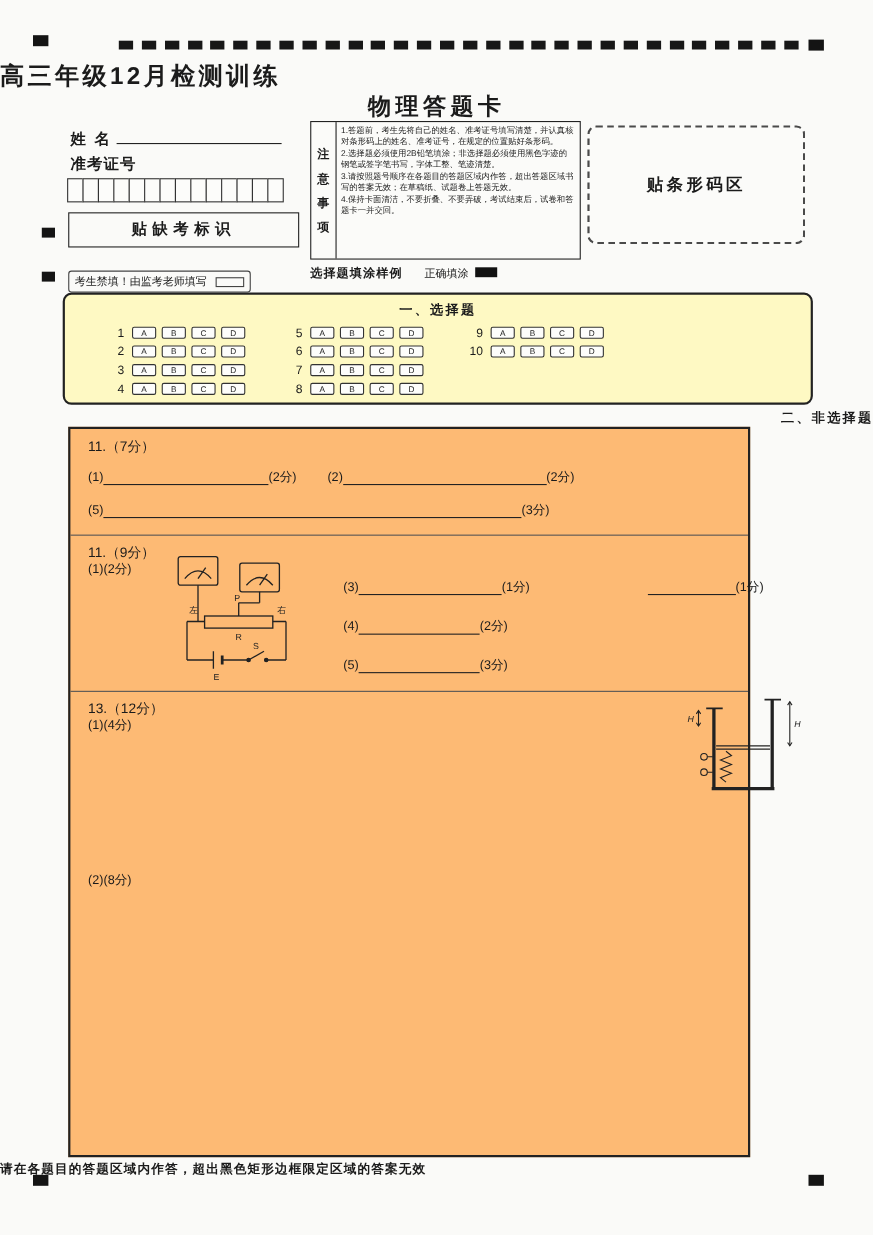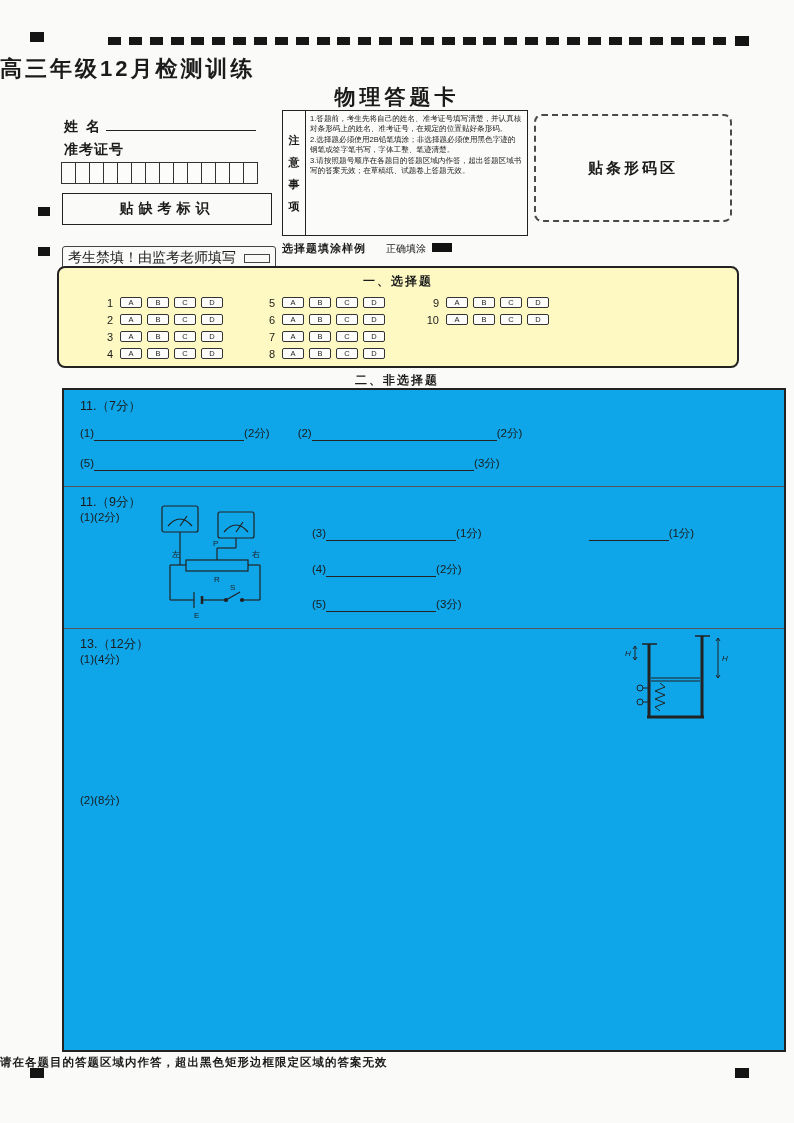--- a/index.html
+++ b/index.html
@@ -19,21 +19,21 @@
   .name-row { position:absolute; left:64px; top:117px; font-size:14px; font-weight:bold; letter-spacing:2px; }
   .name-line { display:inline-block; width:150px; border-bottom:1.5px solid #222; height:14px; margin-left:4px; }
   .id-label { position:absolute; left:64px; top:141px; font-size:14px; font-weight:bold; letter-spacing:1px; }
   .id-grid { position:absolute; left:62px; top:162px; display:flex; }
   .idcell { width:15px; height:22px; border:1px solid #333; margin-left:-1px; background:#fcfcfa; }
 
   .absent-box { position:absolute; left:62px; top:193px; width:210px; height:32px; border:1.5px solid #222;
     display:flex; align-items:center; justify-content:center; font-size:14px; font-weight:bold; letter-spacing:5px; }
 
   .noinv { position:absolute; left:62px; top:246px; border:1px solid #444; border-radius:3px; padding:2px 5px;
-    font-size:14px; display:flex; align-items:center; gap:8px; }
+    font-size:10px; display:flex; align-items:center; gap:8px; }
   .noinv-rect { width:26px; height:9px; border:1px solid #444; display:inline-block; }
 
   .notice-box { position:absolute; left:282px; top:110px; width:246px; height:126px; border:1.5px solid #222; display:flex; background:#fbfbf9; }
   .notice-side { width:23px; border-right:1px solid #222; display:flex; flex-direction:column; justify-content:center; align-items:center; gap:7px; font-size:11px; font-weight:bold; }
   .notice-items { flex:1; padding:3px 4px 2px 4px; font-size:7.6px; line-height:1.32; }
   .nitem { margin-bottom:1px; }
 
   .example-strip { position:absolute; left:282px; top:241px; width:246px; display:flex; align-items:center; gap:20px; }
   .example-label { font-size:11px; font-weight:bold; letter-spacing:1px; }
   .correct-fill { font-size:10px; }
@@ -44,23 +44,23 @@
 
   .choice-box { position:absolute; left:57px; top:266px; width:682px; height:102px; border:2px solid #222; border-radius:8px; background:#fef9c3; }
   .choice-title { position:absolute; top:5px; left:0; right:0; text-align:center; font-size:12px; font-weight:bold; letter-spacing:2px; }
   .choice-col { position:absolute; top:26px; }
   .col1 { left:36px; } .col2 { left:198px; } .col3 { left:362px; }
   .crow { display:flex; align-items:center; height:17px; }
   .cnum { width:18px; text-align:right; margin-right:7px; font-size:11px; }
   .bubble { width:22px; height:11px; border:1px solid #333; border-radius:2px; font-size:7.5px;
     display:inline-flex; align-items:center; justify-content:center; margin-right:5px; color:#222; background:#fdfdfb; }
 
-  .subj-title { position:absolute; top:372px; left:0; right:0; text-align:center; font-size:12px; font-weight:bold; letter-spacing:2px; }
-
-  .main-box { position:absolute; left:62px; top:388px; width:724px; height:664px; border:2px solid #222; background:#0ea5e9; }
+  .subj-title { position:absolute; top:372px; left:0; right:0; text-align:right; font-size:12px; font-weight:bold; letter-spacing:2px; }
+
+  .main-box { position:absolute; left:62px; top:388px; width:620px; height:664px; border:2px solid #222; background:#fdba74; }
   .qhead { position:absolute; left:16px; font-size:12.5px; white-space:nowrap; }
   .qrow { position:absolute; font-size:11.5px; white-space:nowrap; }
   .blank { display:inline-block; border-bottom:1px solid #222; height:11px; vertical-align:bottom; }
   .w150 { width:150px; } .w185 { width:185px; } .w380 { width:380px; }
   .w130 { width:130px; } .w110 { width:110px; } .w80 { width:80px; }
   .gap2 { margin-left:28px; } .gap3 { margin-left:107px; }
   .divider { position:absolute; left:0; width:100%; border-top:1px solid #555; }
   .diagram { position:absolute; }
   .footer { position:absolute; top:1055px; left:0; right:0; text-align:left; font-size:11.5px; font-weight:bold; letter-spacing:1px; }
   svg text { font-family:"Liberation Sans", sans-serif; }
@@ -147,20 +147,21 @@
     <div class="notice-side">
         <div>注</div>
         <div>意</div>
         <div>事</div>
         <div>项</div>
       </div>
     <div class="notice-items">
         <div class="nitem">1.答题前，考生先将自己的姓名、准考证号填写清楚，并认真核对条形码上的姓名、准考证号，在规定的位置贴好条形码。</div>
         <div class="nitem">2.选择题必须使用2B铅笔填涂；非选择题必须使用黑色字迹的钢笔或签字笔书写，字体工整、笔迹清楚。</div>
         <div class="nitem">3.请按照题号顺序在各题目的答题区域内作答，超出答题区域书写的答案无效；在草稿纸、试题卷上答题无效。</div>
+        <div class="nitem">4.保持卡面清洁，不要折叠、不要弄破，考试结束后，试卷和答题卡一并交回。</div>
       </div>
   </div>
 
   <div class="example-strip">
     <span class="example-label">选择题填涂样例</span>
     <span class="correct-fill">
       <span>正确填涂</span><span class="fill-rect"></span>
     </span>
   </div>
 

